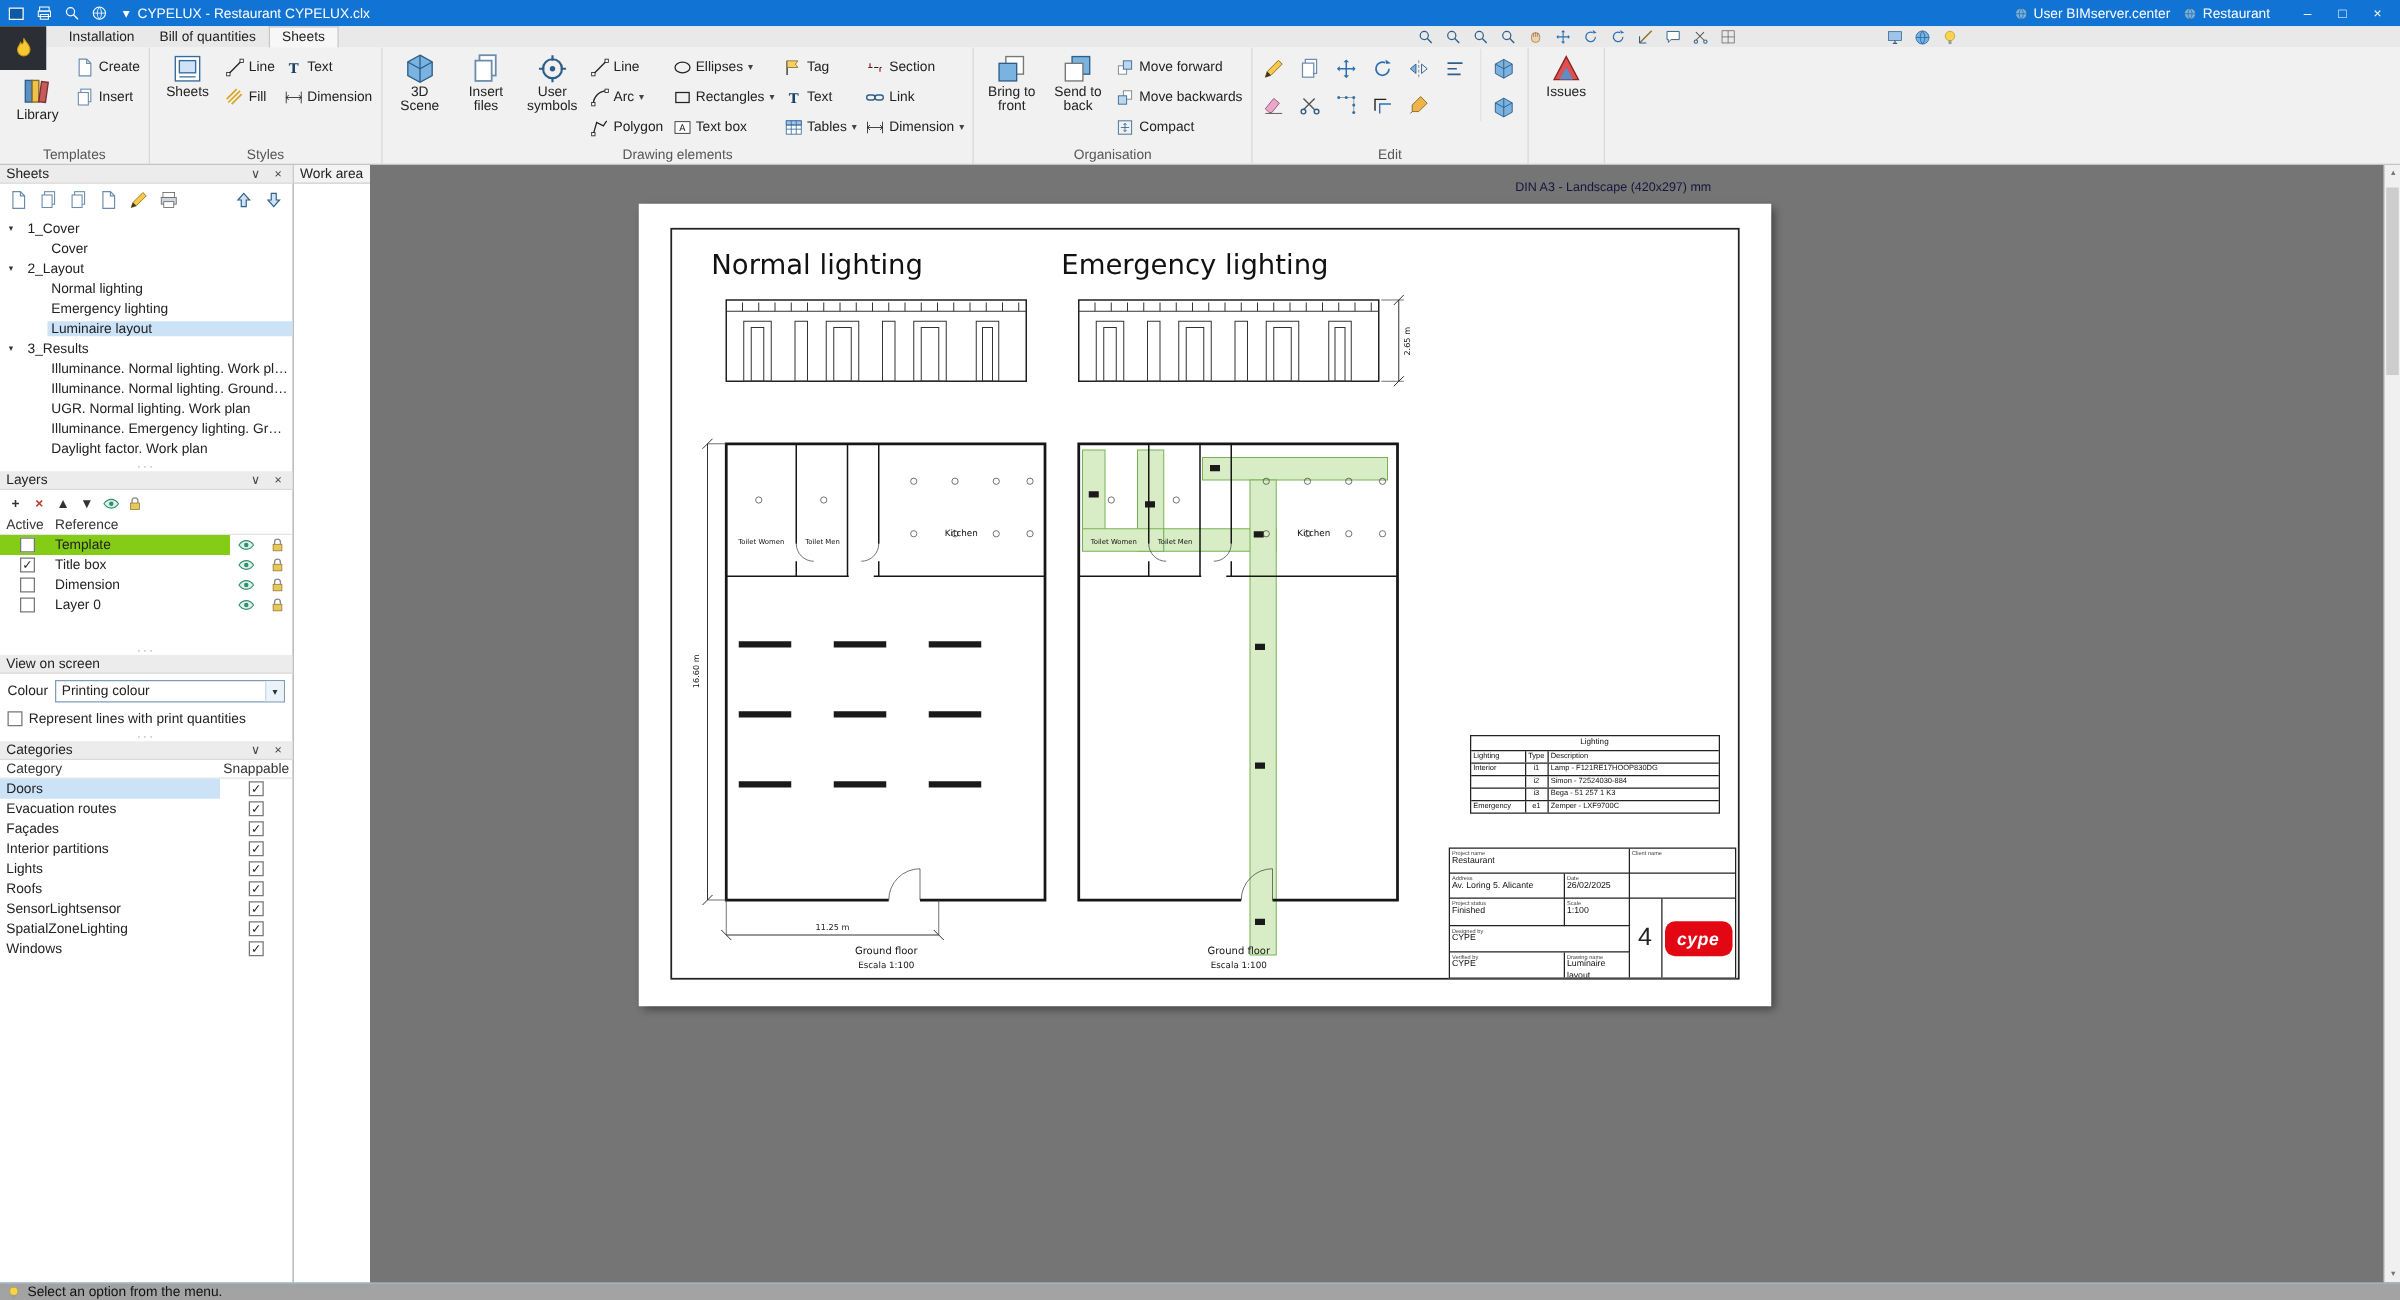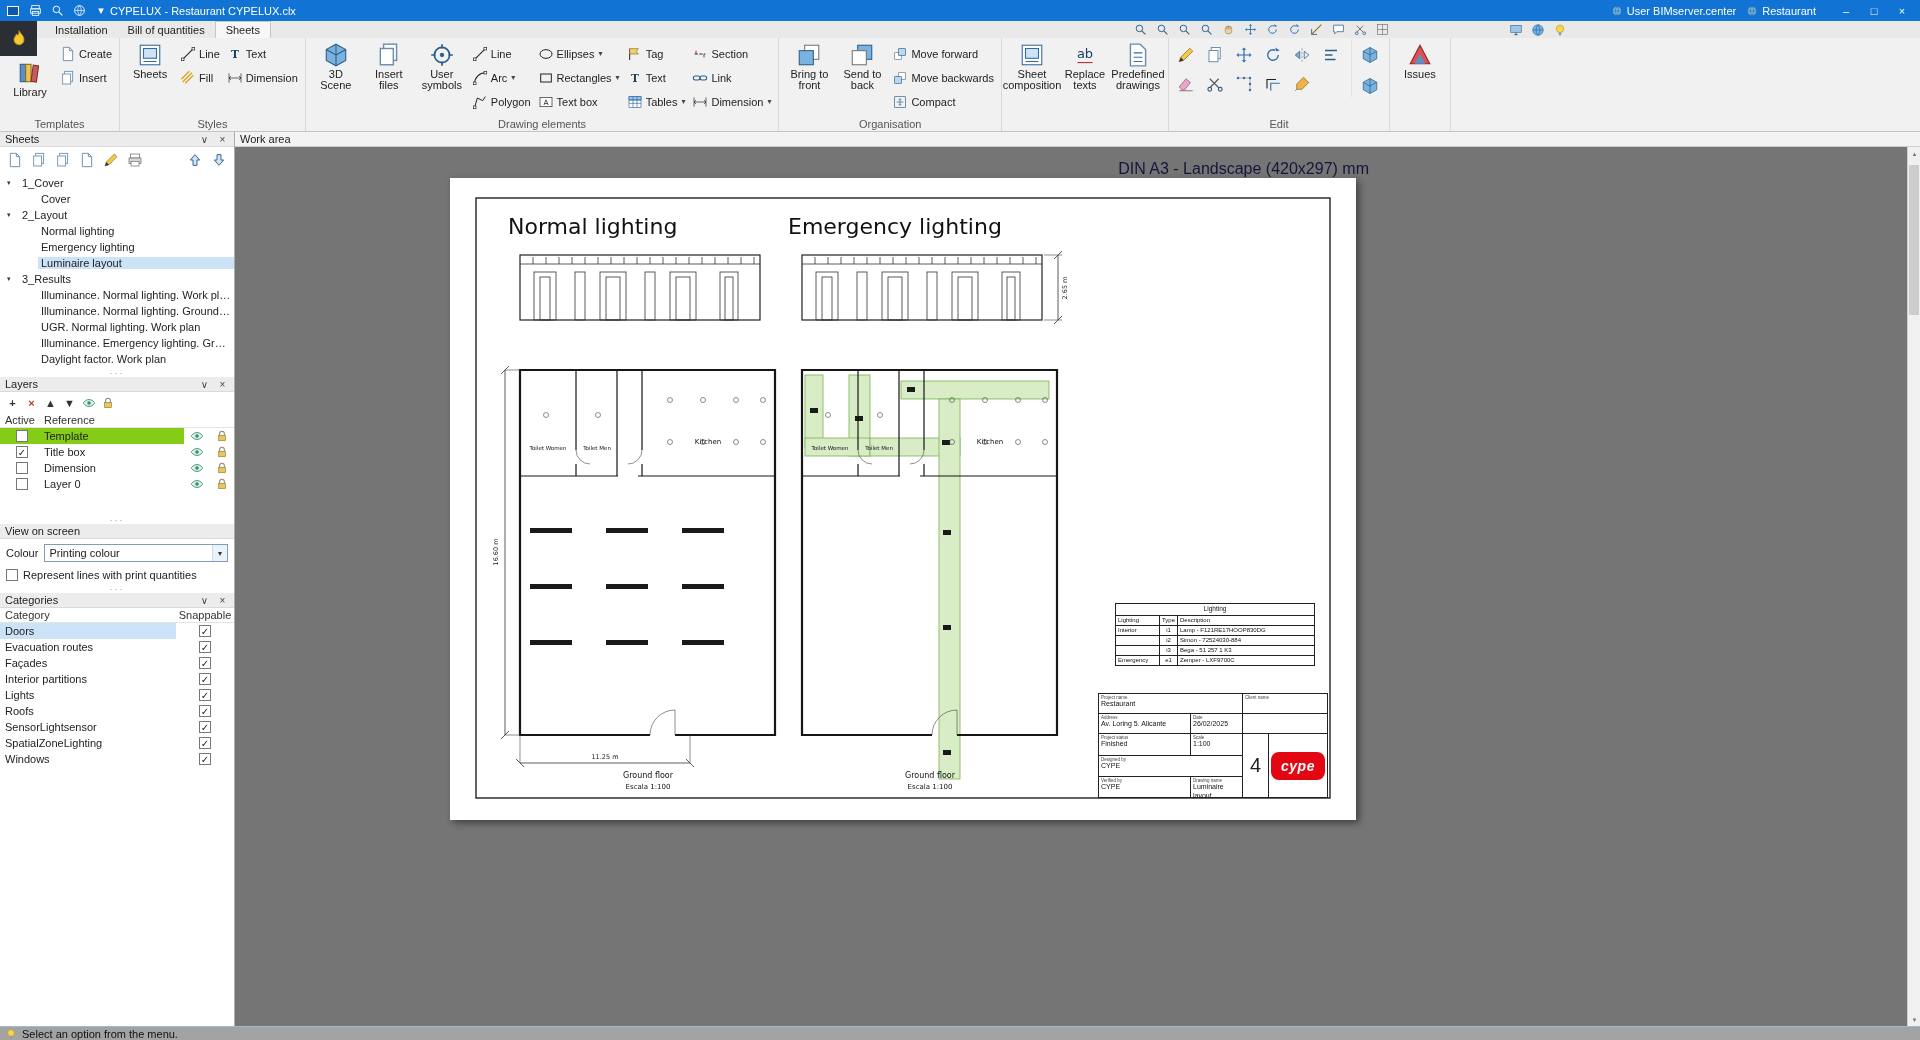--- a/index.html
+++ b/index.html
@@ -93,24 +93,24 @@
   .chead{display:flex;height:15px;align-items:center;border-bottom:1px solid #e4e4e4;color:#333;flex:0 0 auto}
   .chead .hname{flex:1;padding-left:5px}
   .chead .hsnap{width:58px;text-align:center}
   .crow{height:16px;display:flex;align-items:center}
   .crow .cname{flex:1;padding-left:5px;height:100%;display:flex;align-items:center}
   .crow.selected .cname{background:#cbe2f7}
   .crow .csnap{width:58px;display:flex;justify-content:center}
   .panel-fill{flex:1}
 
   
-  .workarea{flex:1;display:flex;flex-direction:column;min-width:0}
+  .workarea{flex:1;display:flex;flex-direction:row;min-width:0}
   .wa-label{height:15px;background:#f3f3f3;border-bottom:1px solid #cfcfcf;display:flex;align-items:center;padding:0 5px;color:#222;flex:0 0 auto}
   .canvas{flex:1;position:relative;background:#757575;overflow:hidden}
-  .paper-format{position:absolute;top:13px;right:551px;font-size:16px;color:#15153c}
+  .paper-format{position:absolute;top:13px;right:551px;font-size:10px;color:#15153c}
   .sheet{position:absolute;left:215px;top:31px;width:906px;height:642px;background:#fff;box-shadow:3px 3px 7px rgba(0,0,0,.45)}
   .drawing{display:block;width:906px;height:642px}
   .drawing text{font-family:"DejaVu Sans",sans-serif}
   .frame{fill:none;stroke:#222;stroke-width:1.4}
   .h1{font-size:22px;fill:#111}
   .w1{fill:none;stroke:#161616;stroke-width:2.2}
   .w2{fill:none;stroke:#161616;stroke-width:1.2}
   .w2f{fill:#fff;stroke:#222;stroke-width:1.2}
   .w3{fill:none;stroke:#333;stroke-width:.8}
   .thin{fill:none;stroke:#444;stroke-width:.6}
@@ -736,43 +736,20 @@
               <svg class="ic16">
                 <use href="#i-compact"></use>
               </svg>
               <span>Compact</span>
             </div>
         </div>
       </div>
       <div class="rg-label">Organisation</div>
     </div>
 
-    <div class="rgroup">
-      <div class="rg-content">
-        <div class="bigbtn">
-          <svg class="ic26">
-              <use href="#i-sheet"></use>
-            </svg>
-          <span>Sheet composition</span>
-        </div>
-        <div class="bigbtn">
-          <svg class="ic26">
-              <use href="#i-ab"></use>
-            </svg>
-          <span>Replace texts</span>
-        </div>
-        <div class="bigbtn">
-          <svg class="ic26">
-              <use href="#i-predef"></use>
-            </svg>
-          <span>Predefined drawings</span>
-        </div>
-      </div>
-      <div class="rg-label"></div>
-    </div>
 
     <div class="rgroup">
       <div class="rg-content">
         <div class="edit-rows">
           <div class="edit-row">
             <span class="iconbtn">
                 <svg class="ic18">
                   <use href="#i-pencil"></use>
                 </svg>
               </span>

